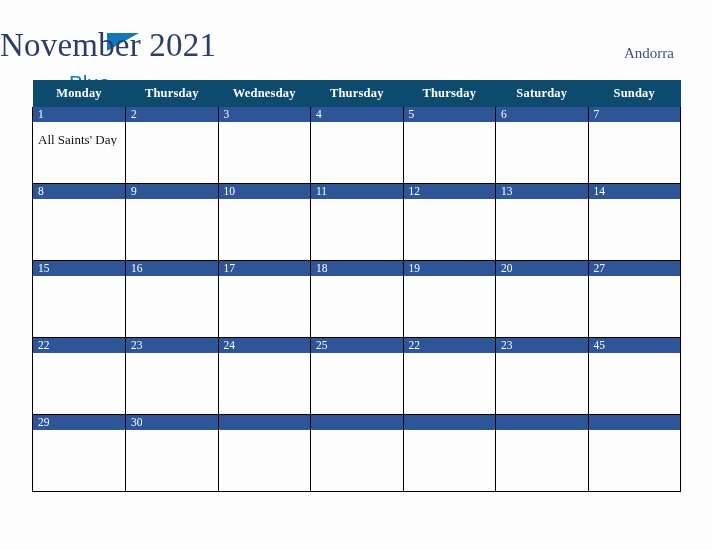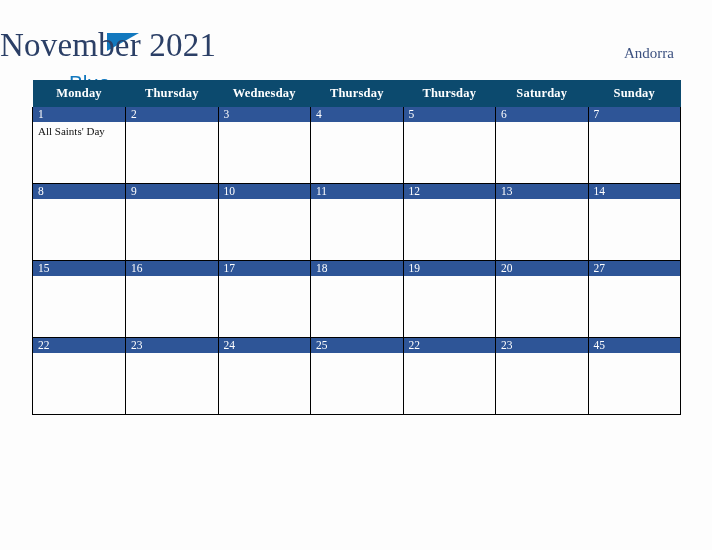--- a/index.html
+++ b/index.html
@@ -129,23 +129,23 @@
     padding: 0 0 0 5px;
     color: #ffffff;
     font-family: "Liberation Serif", serif;
     font-size: 11.5px;
     box-sizing: border-box;
     overflow: hidden;
     white-space: nowrap;
   }
 
   .events {
-    padding: 3px 4px 0 5px;
-    font-family: "Liberation Serif", serif;
-    font-size: 11px;
+    padding: 12px 4px 0 5px;
+    font-family: "Liberation Serif", serif;
+    font-size: 13px;
     color: #111111;
     line-height: 12px;
   }
   .event-item {
     white-space: nowrap;
     overflow: hidden;
   }
 </style>
 </head>
 <body>
@@ -291,14 +291,44 @@
         </td>
         <td>
           <div class="daynum-band">23</div>
           <div class="events"></div>
         </td>
         <td>
           <div class="daynum-band">45</div>
           <div class="events"></div>
         </td>
       </tr>
+      <tr>
+        <td>
+          <div class="daynum-band">29</div>
+          <div class="events"></div>
+        </td>
+        <td>
+          <div class="daynum-band">30</div>
+          <div class="events"></div>
+        </td>
+        <td>
+          <div class="daynum-band"></div>
+          <div class="events"></div>
+        </td>
+        <td>
+          <div class="daynum-band"></div>
+          <div class="events"></div>
+        </td>
+        <td>
+          <div class="daynum-band"></div>
+          <div class="events"></div>
+        </td>
+        <td>
+          <div class="daynum-band"></div>
+          <div class="events"></div>
+        </td>
+        <td>
+          <div class="daynum-band"></div>
+          <div class="events"></div>
+        </td>
+      </tr>
     </tbody>
 </table>
 
 </body></html>

